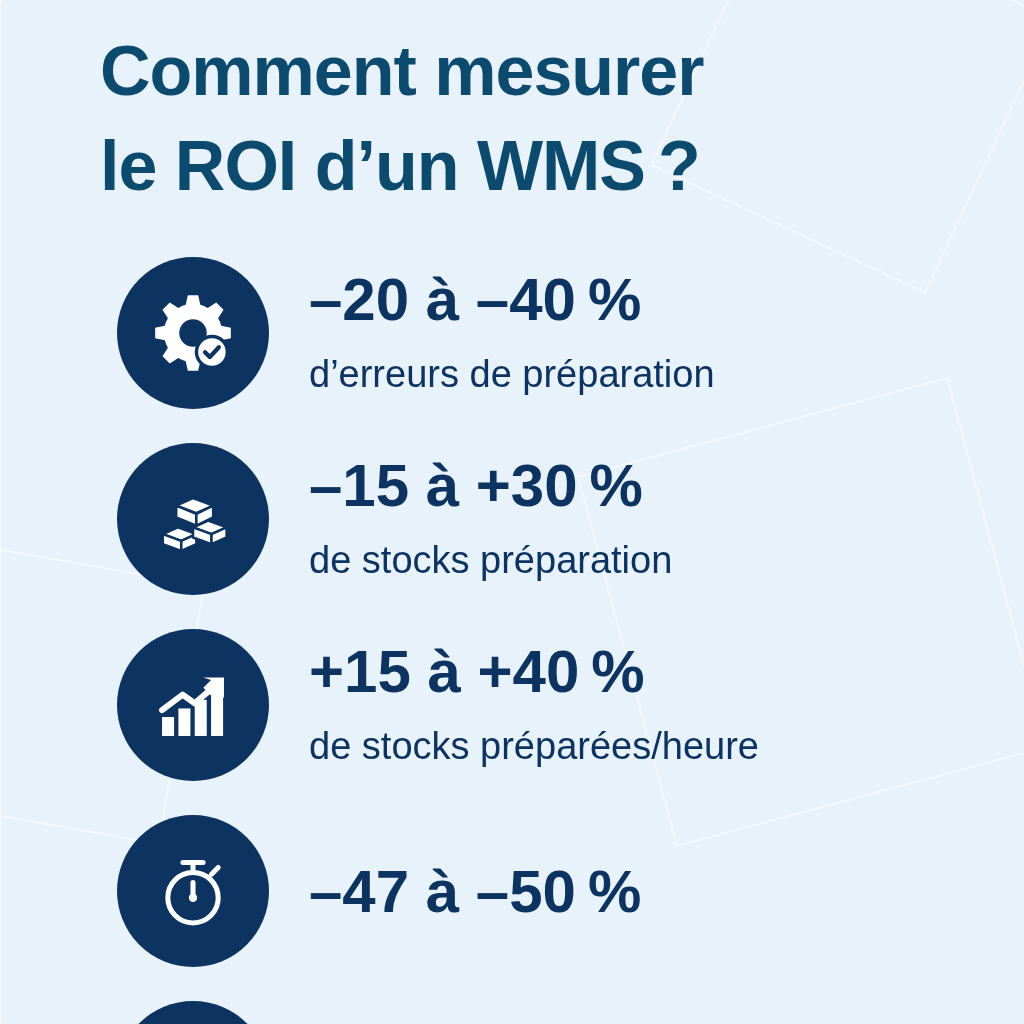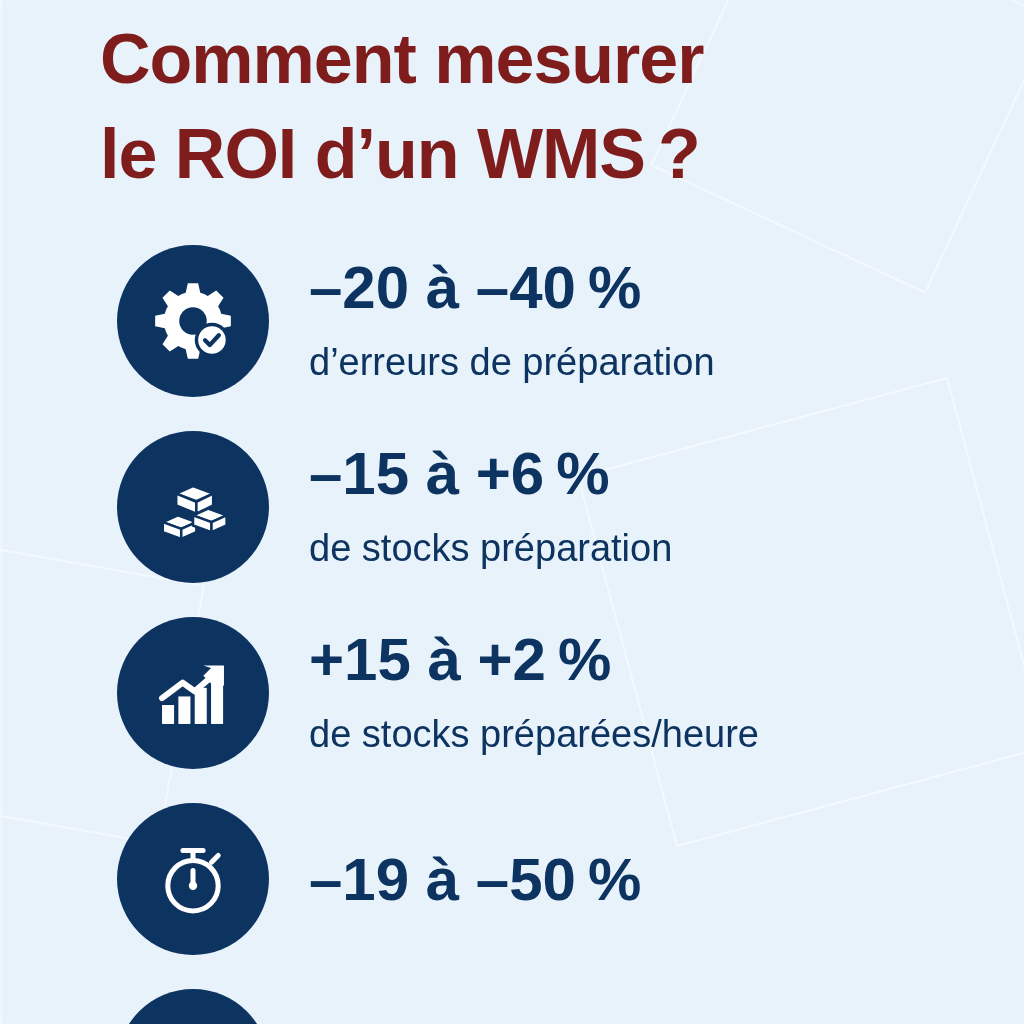--- a/index.html
+++ b/index.html
@@ -34,26 +34,26 @@
   .blob2 { width: 380px; height: 380px; left: 620px; top: 420px; transform: rotate(-15deg); }
   .blob3 { width: 260px; height: 260px; left: -80px; top: 560px; transform: rotate(10deg); }
 
   .content {
     position: relative;
     z-index: 2;
     padding: 0;
   }
 
   .title {
-    color: #7f1d1d;
+    color: #0c4a6e;
     font-weight: bold;
     font-size: 70px;
     line-height: 1.35;
     letter-spacing: -1px;
-    padding: 12px 0 0 100px;
+    padding: 24px 0 0 100px;
     max-width: 820px;
   }
   .title .line { display: block; white-space: nowrap; }
 
   .stats {
     margin-top: 44px;
     padding-left: 117px;
   }
   .stat-row {
     display: flex;
@@ -138,59 +138,59 @@
             <path d="M50 60l18-8 22 8-18 8z"></path>
             <path d="M50 60v12l22 8V68z"></path>
             <path d="M90 60v12l-18 8V68z"></path>
             <path d="M30 34l20-9 24 9-20 9z"></path>
             <path d="M30 34v14l24 10V44z"></path>
             <path d="M74 34v14L54 58V44z"></path>
           </g>
         </svg>
       </div>
       <div class="stat-text">
-        <div class="stat-value">–15 à +6 %</div>
+        <div class="stat-value">–15 à +30 %</div>
         <div class="stat-label">de stocks préparation</div>
       </div>
     </div>
 
     <div class="stat-row">
       <div class="icon-circle">
         <svg width="86" height="86" viewBox="0 0 100 100" aria-hidden="true">
           <g fill="#ffffff">
             <rect x="14" y="64" width="14" height="22"></rect>
             <rect x="33" y="54" width="14" height="32"></rect>
             <rect x="52" y="44" width="14" height="42"></rect>
             <rect x="71" y="32" width="14" height="54"></rect>
             <path d="M14 56L38 38l14 10 28-24" stroke="#ffffff" stroke-width="7" fill="none" stroke-linecap="round" stroke-linejoin="round"></path>
             <path d="M62 18h24v24l-9-9-6 6-9-9 9-9z"></path>
           </g>
         </svg>
       </div>
       <div class="stat-text">
-        <div class="stat-value">+15 à +2 %</div>
+        <div class="stat-value">+15 à +40 %</div>
         <div class="stat-label">de stocks préparées/heure</div>
       </div>
     </div>
 
     <div class="stat-row">
       <div class="icon-circle">
         <svg width="84" height="84" viewBox="0 0 100 100" aria-hidden="true">
           <g fill="none" stroke="#ffffff" stroke-width="6" stroke-linecap="round">
             <circle cx="50" cy="58" r="30"></circle>
             <path d="M38 16h24"></path>
             <path d="M50 16v12"></path>
             <path d="M72 30l8-8"></path>
             <path d="M50 58V40"></path>
           </g>
           <circle cx="50" cy="58" r="5" fill="#ffffff"></circle>
         </svg>
       </div>
       <div class="stat-text">
-        <div class="stat-value">–19 à –50 %</div>
+        <div class="stat-value">–47 à –50 %</div>
       </div>
     </div>
 
     <div class="stat-row">
       <div class="icon-circle">
         
       </div>
 
     </div>
 

